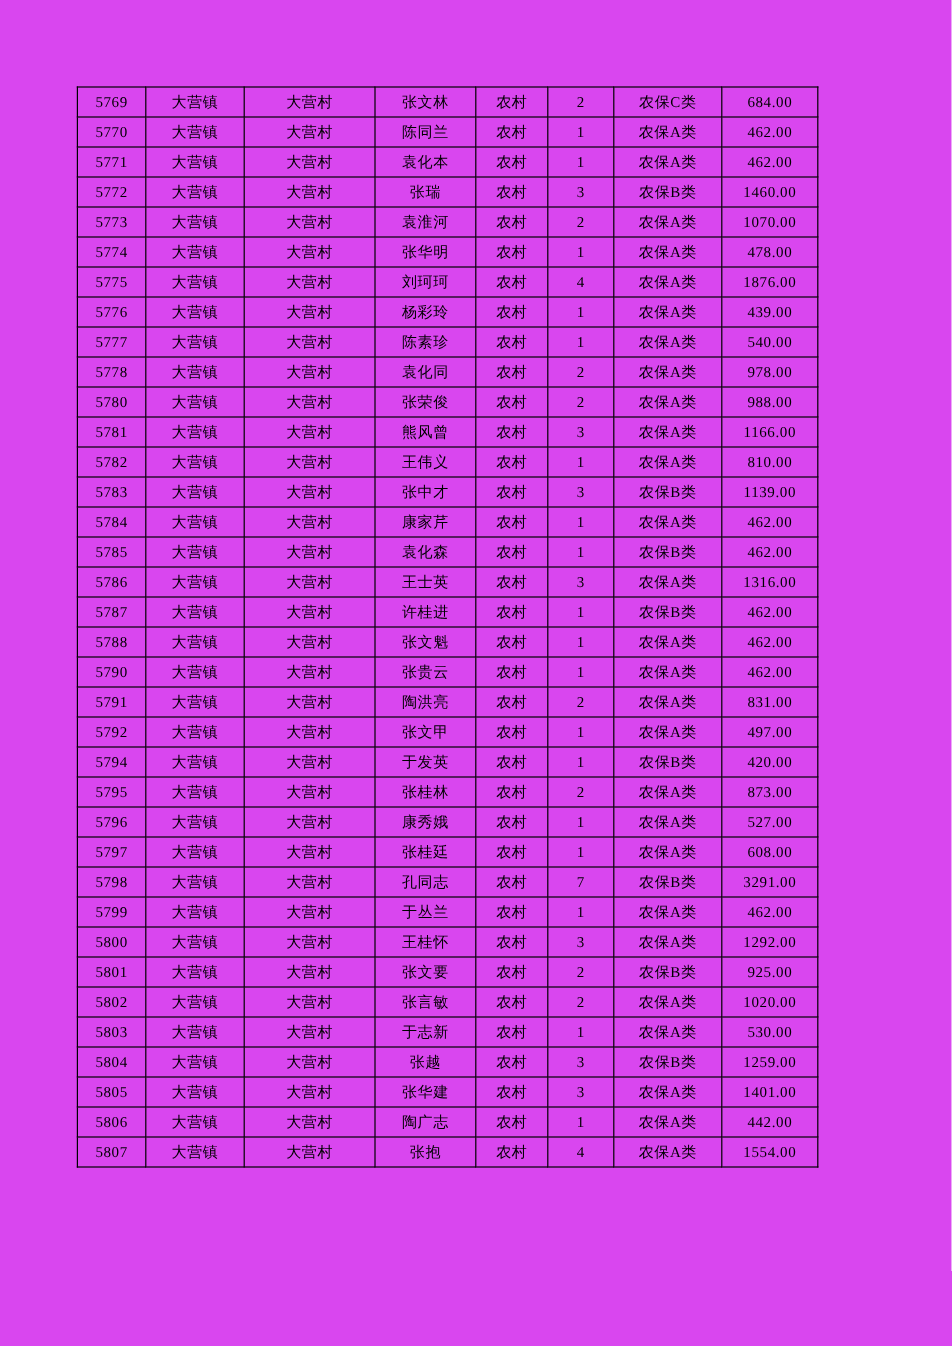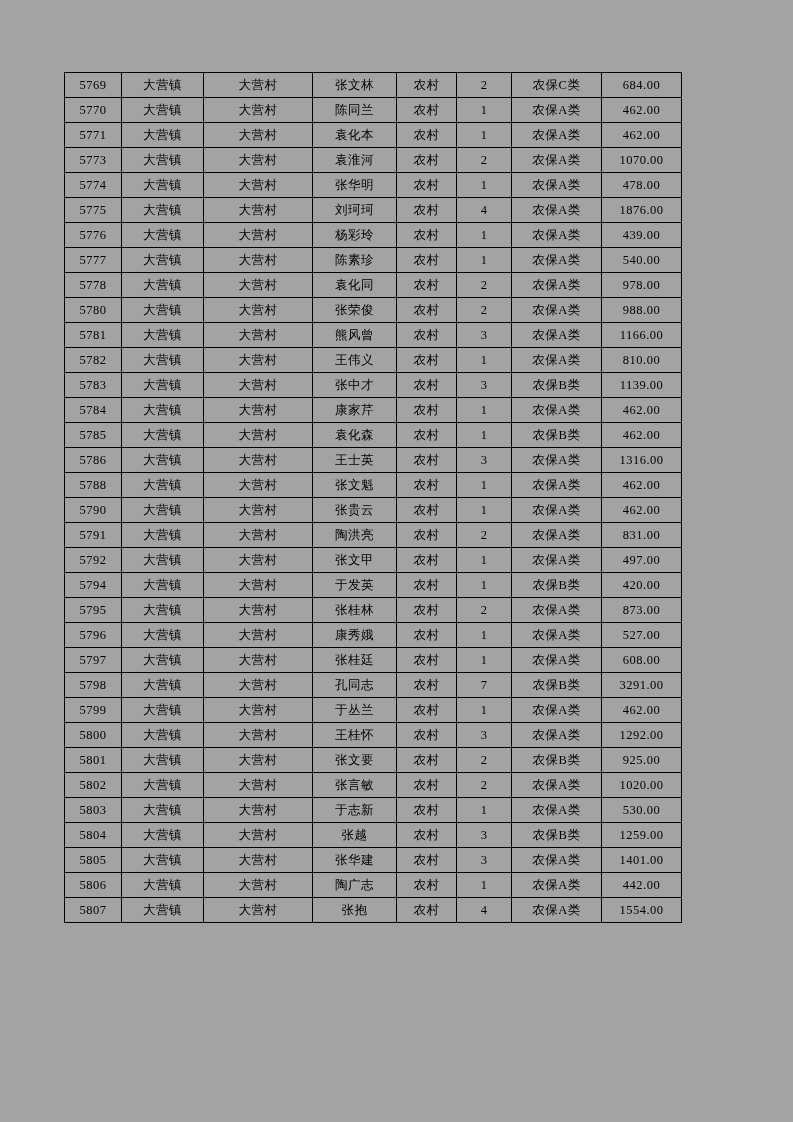--- a/index.html
+++ b/index.html
@@ -13,21 +13,21 @@
     position: relative;
     font-family: "Liberation Serif", "DejaVu Serif", serif;
     color: #000000;
   }
   .page {
     position: absolute;
     left: 0;
     top: 0;
     width: 793px;
     height: 1122px;
-    background: #a3a3a3;
+    background: #d946ef;
   }
   table.data-table {
     position: absolute;
     left: 64px;
     top: 72px;
     border-collapse: collapse;
     table-layout: fixed;
     font-size: 12.5px;
   }
   table.data-table td {
@@ -90,20 +90,30 @@
           <td>5771</td>
           <td>大营镇</td>
           <td>大营村</td>
           <td>袁化本</td>
           <td>农村</td>
           <td>1</td>
           <td>农保A类</td>
           <td>462.00</td>
         </tr>
         <tr>
+          <td>5772</td>
+          <td>大营镇</td>
+          <td>大营村</td>
+          <td>张瑞</td>
+          <td>农村</td>
+          <td>3</td>
+          <td>农保B类</td>
+          <td>1460.00</td>
+        </tr>
+        <tr>
           <td>5773</td>
           <td>大营镇</td>
           <td>大营村</td>
           <td>袁淮河</td>
           <td>农村</td>
           <td>2</td>
           <td>农保A类</td>
           <td>1070.00</td>
         </tr>
         <tr>
@@ -218,20 +228,30 @@
         </tr>
         <tr>
           <td>5786</td>
           <td>大营镇</td>
           <td>大营村</td>
           <td>王士英</td>
           <td>农村</td>
           <td>3</td>
           <td>农保A类</td>
           <td>1316.00</td>
+        </tr>
+        <tr>
+          <td>5787</td>
+          <td>大营镇</td>
+          <td>大营村</td>
+          <td>许桂进</td>
+          <td>农村</td>
+          <td>1</td>
+          <td>农保B类</td>
+          <td>462.00</td>
         </tr>
         <tr>
           <td>5788</td>
           <td>大营镇</td>
           <td>大营村</td>
           <td>张文魁</td>
           <td>农村</td>
           <td>1</td>
           <td>农保A类</td>
           <td>462.00</td>

